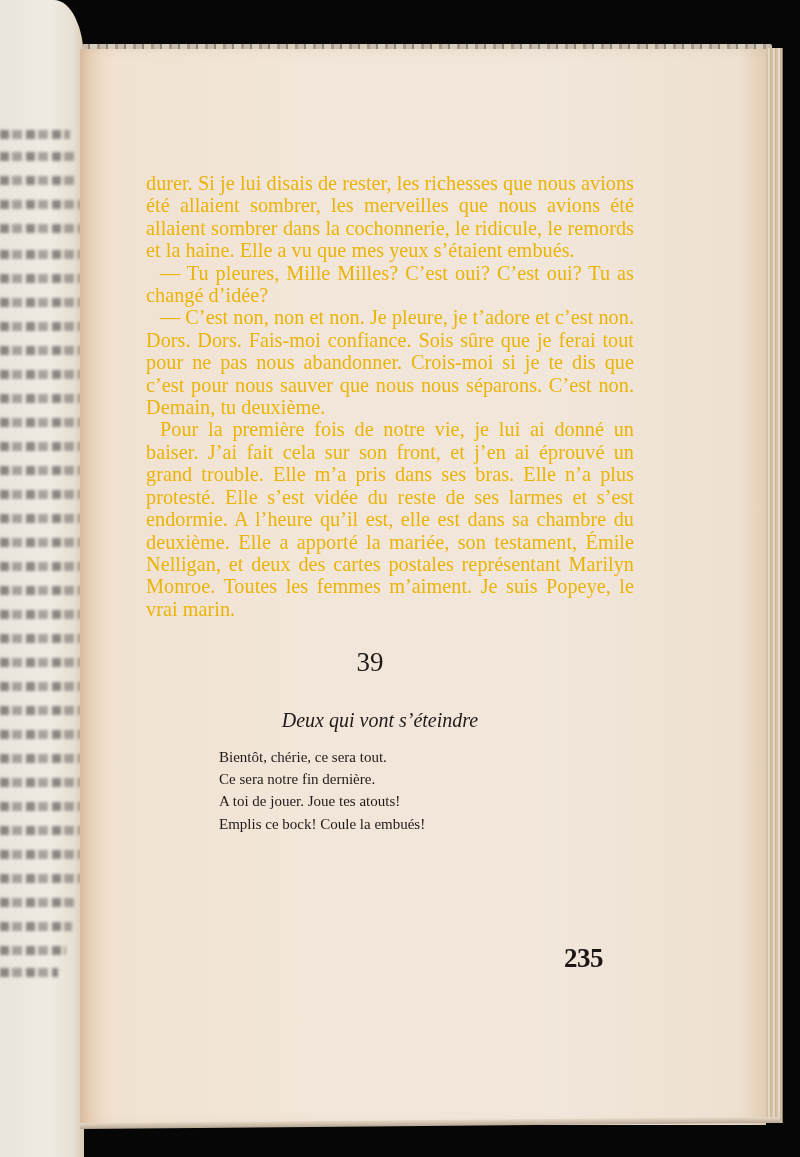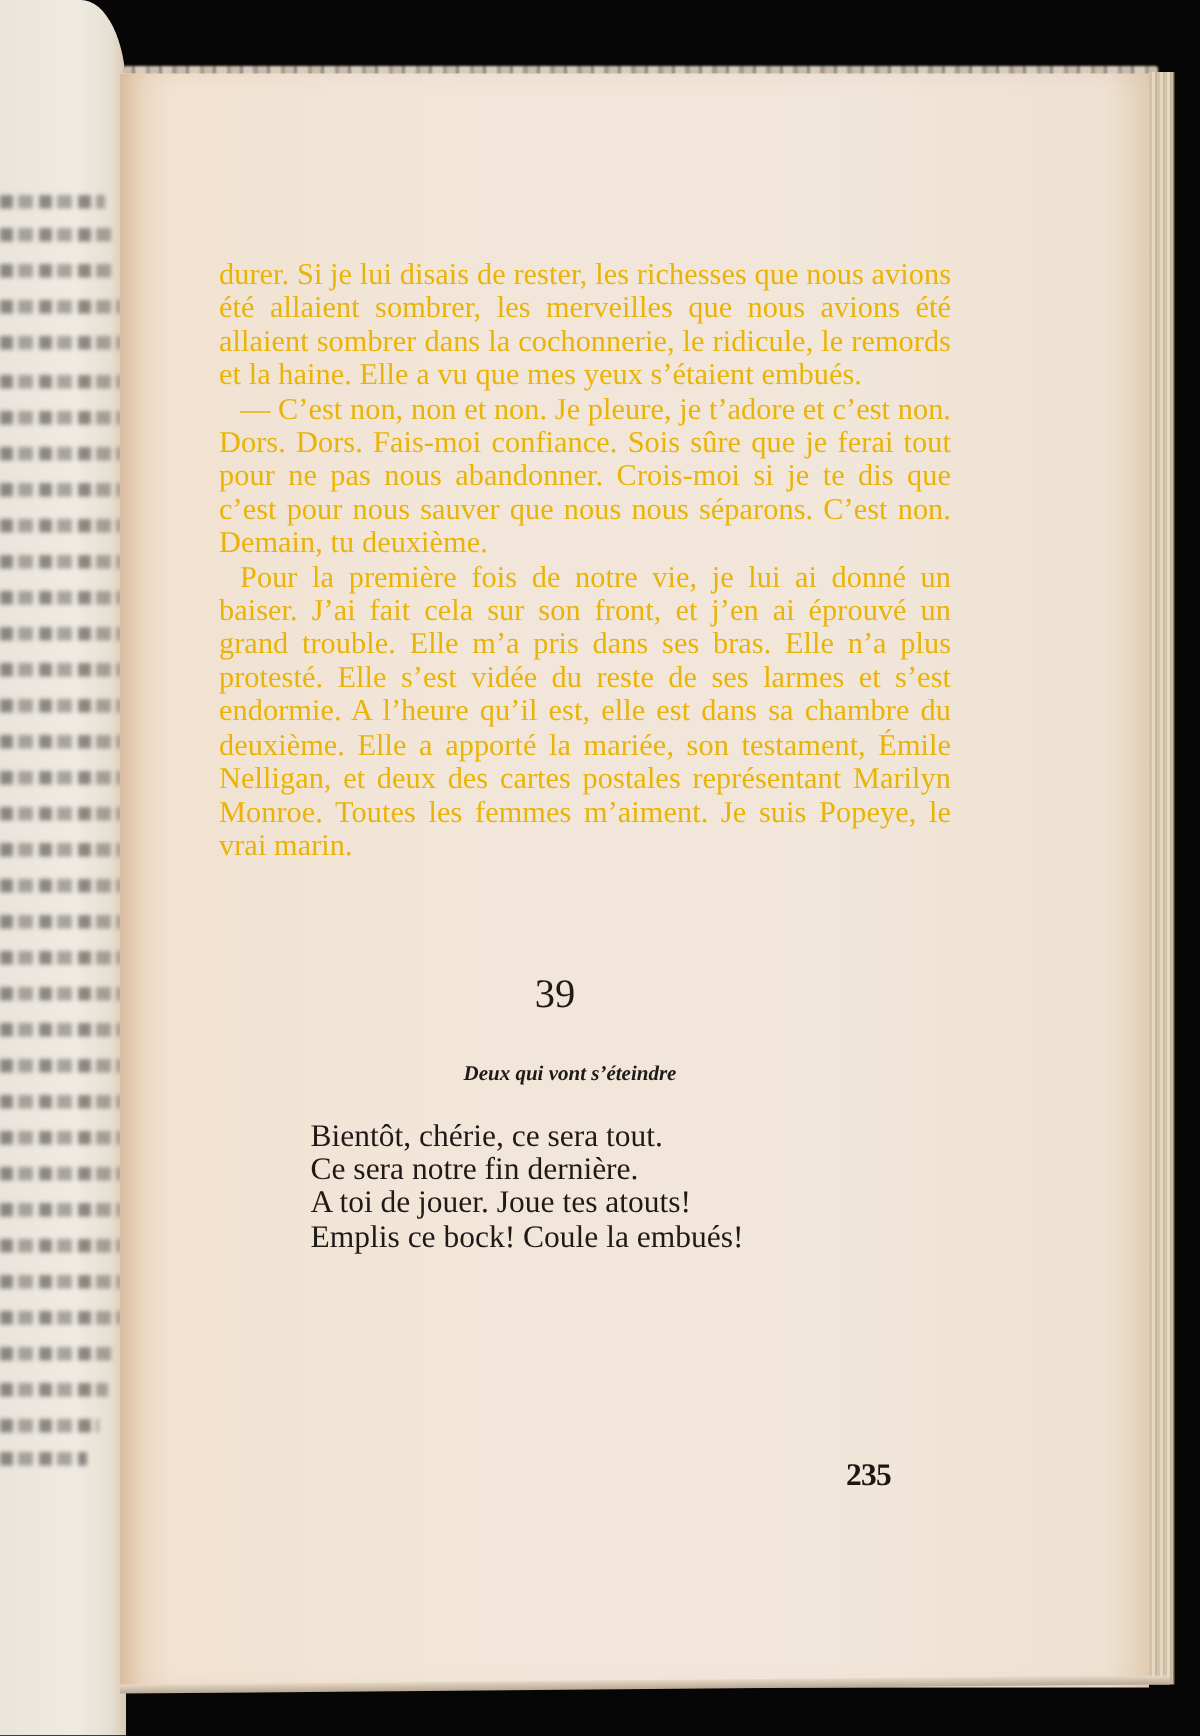--- a/index.html
+++ b/index.html
@@ -103,51 +103,49 @@
       font-size: 27px;
       color: #1f1a17;
     }
     .poem-title {
       position: absolute;
       left: 240px;
       top: 709px;
       width: 280px;
       font-family: "Liberation Serif", "DejaVu Serif", serif;
       font-style: italic;
-      font-size: 14px;
+      font-size: 20px;
       color: #1f1a17;
       text-align: center;
-      font-weight: bold;
     }
     .poem {
       position: absolute;
-      left: 207px;
+      left: 219px;
       top: 746px;
       font-family: "Liberation Serif", "DejaVu Serif", serif;
-      font-size: 21px;
+      font-size: 15px;
       line-height: 22.2px;
       color: #1f1a17;
     }
     .stanza {
       margin: 0 0 12px 0;
     }
     .verse {
       display: block;
       white-space: nowrap;
     }
     .folio {
       position: absolute;
       left: 564px;
       top: 943px;
       font-family: "Liberation Serif", "DejaVu Serif", serif;
-      font-size: 21px;
+      font-size: 27px;
       color: #1c1714;
       font-weight: bold;
       letter-spacing: -0.5px;
-      margin-top: 28px;
     }
   </style>
 </head>
 <body>
 
 <div class="scene">
 
   <div class="left-page">
     <div class="ghost-line" style="top:130px;width:70px;"></div>
     <div class="ghost-line" style="top:152px;width:76px;"></div>
@@ -187,20 +185,21 @@
     <div class="ghost-line" style="top:968px;width:58px;"></div>
   </div>
 
   <div class="page-top-edge"></div>
   <div class="page"></div>
   <div class="fore-edge"></div>
   <div class="page-bottom-edge"></div>
 
   <div class="text-block">
     <p class="para">durer. Si je lui disais de rester, les richesses que nous avions été allaient sombrer, les merveilles que nous avions été allaient sombrer dans la cochonnerie, le ridicule, le remords et la haine. Elle a vu que mes yeux s’étaient embués.</p>
+    <p class="para indent">— Tu pleures, Mille Milles? C’est oui? C’est oui? Tu as changé d’idée?</p>
     <p class="para indent">— C’est non, non et non. Je pleure, je t’adore et c’est non. Dors. Dors. Fais-moi confiance. Sois sûre que je ferai tout pour ne pas nous abandonner. Crois-moi si je te dis que c’est pour nous sauver que nous nous séparons. C’est non. Demain, tu deuxième.</p>
     <p class="para indent">Pour la première fois de notre vie, je lui ai donné un baiser. J’ai fait cela sur son front, et j’en ai éprouvé un grand trouble. Elle m’a pris dans ses bras. Elle n’a plus protesté. Elle s’est vidée du reste de ses larmes et s’est endormie. A l’heure qu’il est, elle est dans sa chambre du deuxième. Elle a apporté la mariée, son testament, Émile Nelligan, et deux des cartes postales représentant Marilyn Monroe. Toutes les femmes m’aiment. Je suis Popeye, le vrai marin.</p>
   </div>
 
   <div class="chapter-number">39</div>
   <div class="poem-title">Deux qui vont s’éteindre</div>
 
   <div class="poem">
     <div class="stanza">
       <span class="verse">Bientôt, chérie, ce sera tout.</span>

